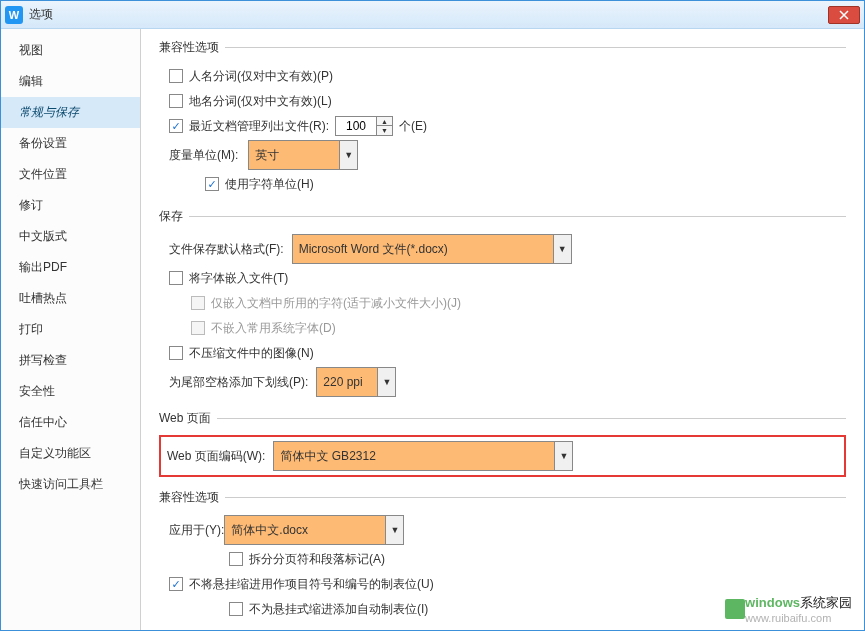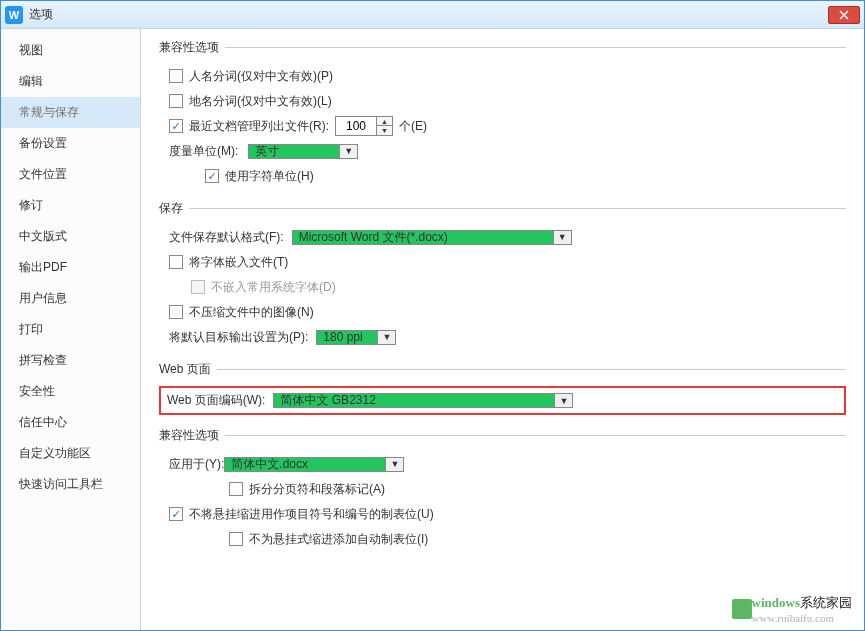--- a/index.html
+++ b/index.html
@@ -6,42 +6,42 @@
     body { font-family: "Microsoft YaHei", SimSun, sans-serif; font-size: 12px; background: #f0f0f0; }
     .window { width: 865px; height: 631px; background: #fff; border: 1px solid #3c8fd9; position: relative; }
     .titlebar { height: 28px; background: linear-gradient(#eaf4fd, #d5e8f9); border-bottom: 1px solid #b8d6f0; display: flex; align-items: center; padding: 0 4px; }
     .titlebar .icon { width: 18px; height: 18px; background: #2196F3; border-radius: 3px; display: flex; align-items: center; justify-content: center; color: #fff; font-size: 11px; font-weight: bold; margin-right: 6px; }
     .titlebar .title { flex: 1; color: #333; font-size: 12px; }
     .close-btn { width: 32px; height: 18px; background: #d94c3f; border: 1px solid #a03226; border-radius: 2px; display: flex; align-items: center; justify-content: center; color: #fff; cursor: pointer; }
     .close-btn svg { width: 10px; height: 10px; }
     .body { display: flex; height: calc(100% - 28px); }
     .sidebar { width: 140px; border-right: 1px solid #d0d0d0; background: #fcfcfc; padding-top: 6px; }
     .sidebar-item { padding: 7px 18px; cursor: pointer; color: #333; }
-    .sidebar-item.active { background: #d6e9f8; color: #737373; }
+    .sidebar-item.active { background: #d6e9f8; color: #0c4a6e; font-style: italic; }
     .content { flex: 1; padding: 10px 18px; overflow: auto; color: #333; }
     fieldset { border: none; border-top: 1px solid #ccc; margin-bottom: 8px; padding: 6px 0 2px 0; }
     legend { padding: 0 6px 0 0; font-size: 12px; color: #333; }
     .row { display: flex; align-items: center; margin: 3px 0 3px 10px; min-height: 22px; }
     .row.indent { margin-left: 32px; }
     .row.indent2 { margin-left: 46px; }
     .checkbox { width: 14px; height: 14px; border: 1px solid #888; background: #fff; margin-right: 6px; display: inline-flex; align-items: center; justify-content: center; cursor: pointer; flex-shrink: 0; }
     .checkbox.checked::after { content: "✓"; color: #1a6fd4; font-size: 11px; line-height: 1; }
     .checkbox.disabled { border-color: #bbb; background: #f5f5f5; cursor: default; }
     .label { color: #333; }
     .label.disabled { color: #999; }
     .spinner { display: flex; align-items: flex-end; margin: 0 6px; }
     .spinner input { width: 42px; height: 20px; border: 1px solid #888; text-align: center; font-size: 12px; }
     .spinbtns { display: flex; flex-direction: column; margin-left: -1px; border: 1px solid #888; }
     .spinbtn { width: 15px; height: 9px; background: #f5f5f5; display: flex; align-items: center; justify-content: center; font-size: 7px; cursor: pointer; }
     .spinbtn:first-child { border-bottom: 1px solid #888; }
-    .select { display: inline-flex; align-items: center; border: 1px solid #888; background: #22c55e; height: 15px; cursor: pointer; }
+    .select { display: inline-flex; align-items: center; border: 1px solid #888; background: #fdba74; height: 30px; cursor: pointer; }
     .select span { padding: 0 6px; flex: 1; }
     .select .arrow { width: 18px; height: 100%; border-left: 1px solid #888; background: #f0f0f0; display: flex; align-items: center; justify-content: center; font-size: 9px; }
     .highlight-box { border: 2px solid #e53935; padding: 4px 6px; margin: 2px 0; display: flex; align-items: center; }
-    .watermark { position: absolute; bottom: 6px; right: 12px; display: flex; align-items: center; opacity: 0.9; font-family: Liberation Serif, serif; }
+    .watermark { position: absolute; bottom: 6px; right: 12px; display: flex; align-items: center; opacity: 0.9; }
     .watermark .wmicon { width: 20px; height: 20px; background: #4CAF50; border-radius: 2px; }
     .watermark .wtext { font-size: 13px; }
     .watermark .wtext b { color: #4CAF50; }
     .watermark .wsub { font-size: 11px; color: #aaa; }
   </style>
 </head>
 <body>
 
 <div class="window">
   <div class="titlebar">
@@ -56,21 +56,21 @@
   <div class="body">
     <div class="sidebar">
       <div class="sidebar-item">视图</div>
       <div class="sidebar-item">编辑</div>
       <div class="sidebar-item active">常规与保存</div>
       <div class="sidebar-item">备份设置</div>
       <div class="sidebar-item">文件位置</div>
       <div class="sidebar-item">修订</div>
       <div class="sidebar-item">中文版式</div>
       <div class="sidebar-item">输出PDF</div>
-      <div class="sidebar-item">用户信息</div>
+      <div class="sidebar-item">吐槽热点</div>
       <div class="sidebar-item">打印</div>
       <div class="sidebar-item">拼写检查</div>
       <div class="sidebar-item">安全性</div>
       <div class="sidebar-item">信任中心</div>
       <div class="sidebar-item">自定义功能区</div>
       <div class="sidebar-item">快速访问工具栏</div>
     </div>
 
     <div class="content">
 
@@ -117,30 +117,34 @@
             <span>Microsoft Word 文件(*.docx)</span>
             <div class="arrow">▼</div>
           </div>
         </div>
         <div class="row">
           <span class="checkbox"></span>
           <span class="label">将字体嵌入文件(T)</span>
         </div>
         <div class="row indent">
           <span class="checkbox disabled"></span>
+          <span class="label disabled">仅嵌入文档中所用的字符(适于减小文件大小)(J)</span>
+        </div>
+        <div class="row indent">
+          <span class="checkbox disabled"></span>
           <span class="label disabled">不嵌入常用系统字体(D)</span>
         </div>
         <div class="row">
           <span class="checkbox"></span>
           <span class="label">不压缩文件中的图像(N)</span>
         </div>
         <div class="row">
-          <span class="label" style="margin-right:8px">将默认目标输出设置为(P):</span>
+          <span class="label" style="margin-right:8px">为尾部空格添加下划线(P):</span>
           <div class="select" style="width:80px">
-            <span>180 ppi</span>
+            <span>220 ppi</span>
             <div class="arrow">▼</div>
           </div>
         </div>
       </fieldset>
 
       <fieldset>
         <legend>Web 页面</legend>
         <div class="highlight-box">
           <span class="label" style="margin-right:8px">Web 页面编码(W):</span>
           <div class="select" style="width:300px">

